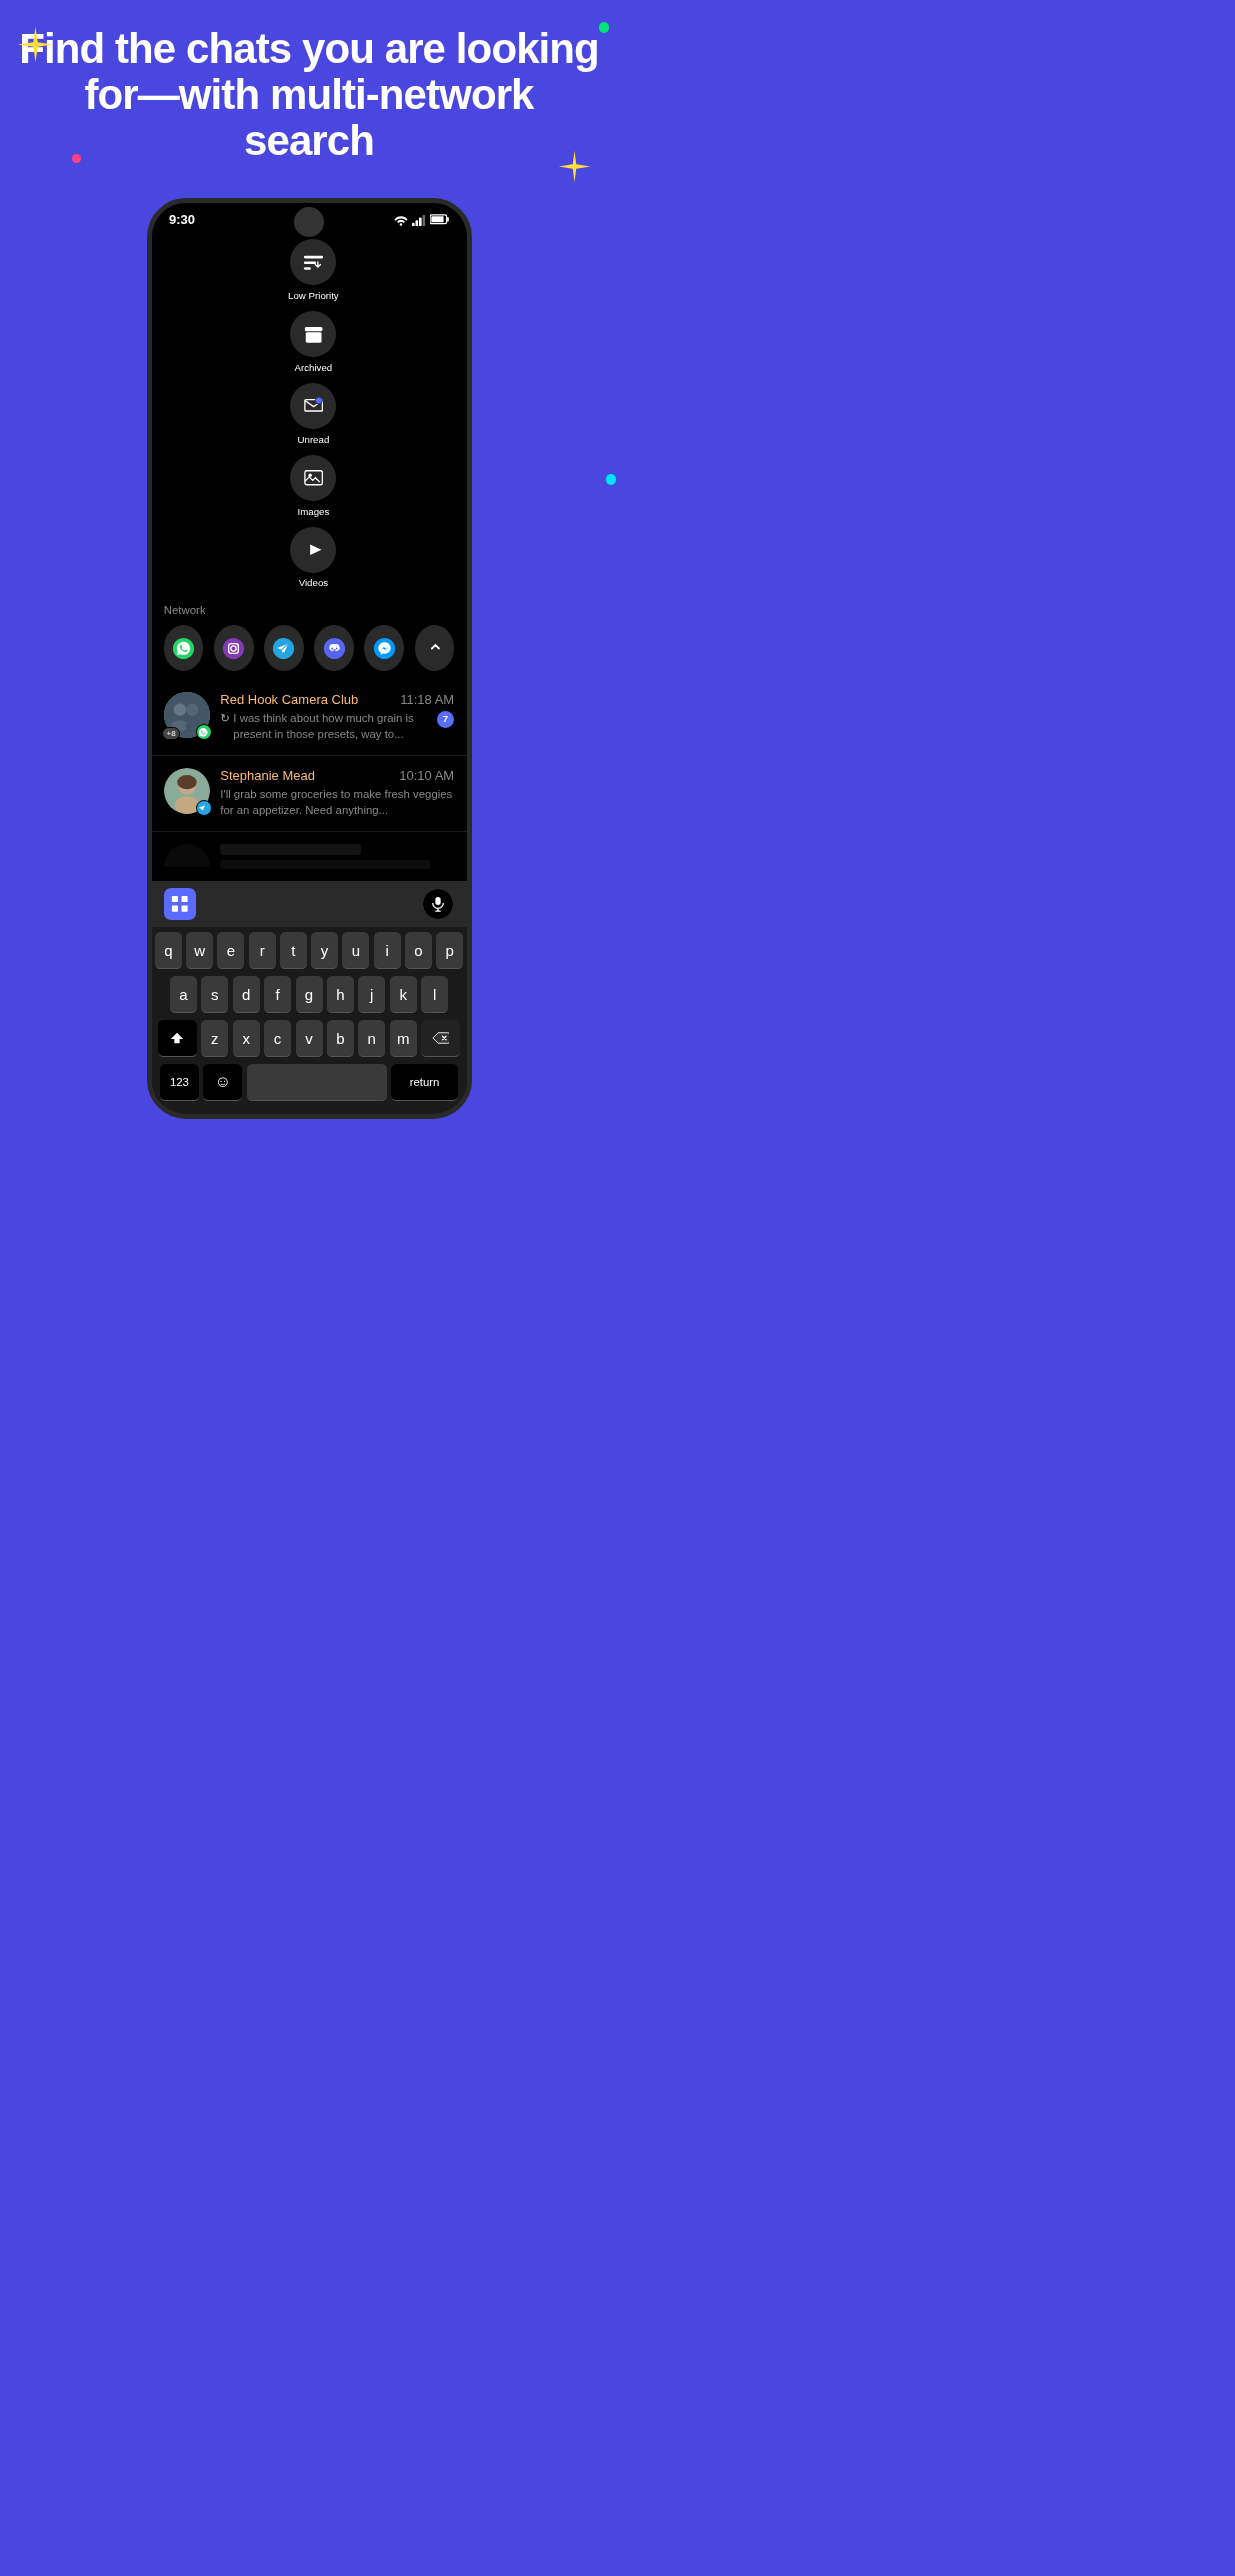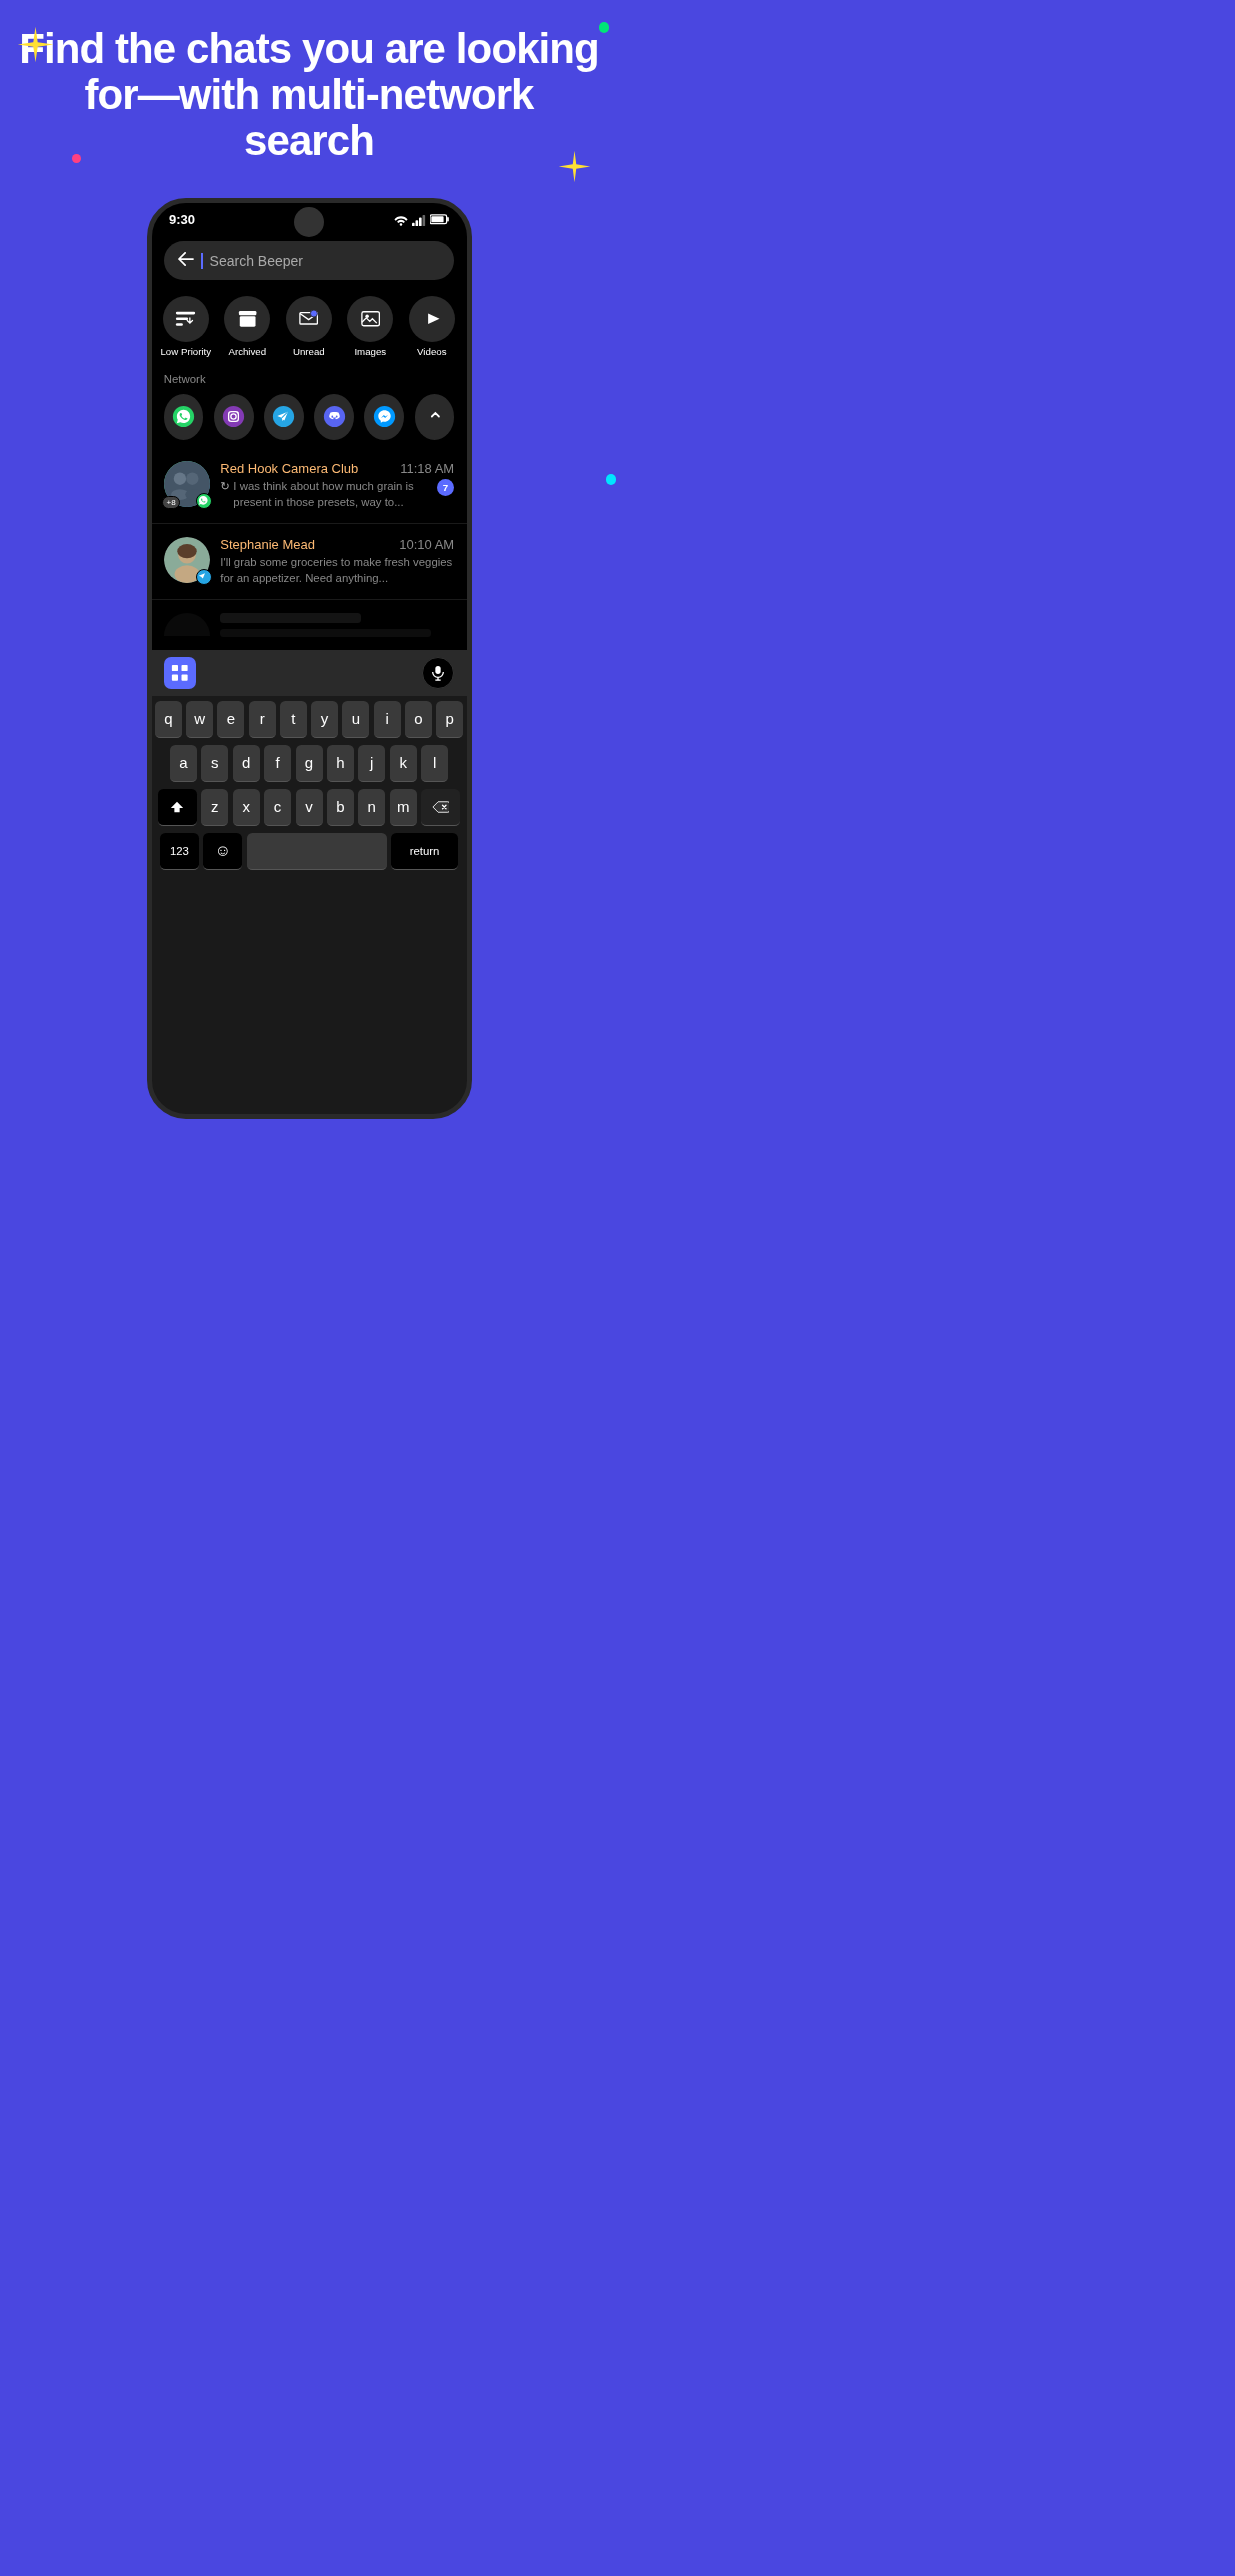--- a/index.html
+++ b/index.html
@@ -170,20 +170,21 @@
       font-size: 14px;
     }
 
     
     .filter-row {
       background: #000;
       padding: 7px 0 8.8px 8.8px;
       display: flex;
       gap: 10.5px;
       overflow-x: hidden;
+      flex-direction: column;
     }
 
     .filter-item {
       display: flex;
       flex-direction: column;
       align-items: center;
       gap: 4.4px;
       min-width: 51px;
     }
 
@@ -510,31 +511,20 @@
       </svg>
 
       <svg width="19.3" height="10.5" viewBox="0 0 22 12" fill="white">
         <rect x="0" y="1" width="19" height="10" rx="2" stroke="white" stroke-width="1.5" fill="none"></rect>
         <rect x="19.5" y="3.5" width="2" height="5" rx="1" fill="white"></rect>
         <rect x="1.5" y="2.5" width="14" height="7" rx="1" fill="white"></rect>
       </svg>
     </div>
   </div>
 
-  <div class="search-bar">
-    <div class="search-input-wrap">
-      <button class="search-back-btn">
-        <svg width="16" height="14" viewBox="0 0 18 16" fill="white">
-          <path d="M17 8H1M1 8L8 1M1 8L8 15" stroke="white" stroke-width="2" stroke-linecap="round" stroke-linejoin="round" fill="none"></path>
-        </svg>
-      </button>
-      <span class="search-cursor"></span>
-      <span class="search-placeholder">Search Beeper</span>
-    </div>
-  </div>
 
   <div class="filter-row">
 
     <div class="filter-item">
       <div class="filter-icon-circle">
         <svg width="21" height="17.5" viewBox="0 0 24 20" fill="white">
           <rect x="1" y="2" width="22" height="3" rx="1.5"></rect>
           <rect x="1" y="8.5" width="14" height="3" rx="1.5"></rect>
           <rect x="1" y="15" width="8" height="3" rx="1.5"></rect>
           <path d="M20 12l-3 3-3-3M17 9v6" stroke="white" stroke-width="1.5" stroke-linecap="round" stroke-linejoin="round" fill="none"></path>

